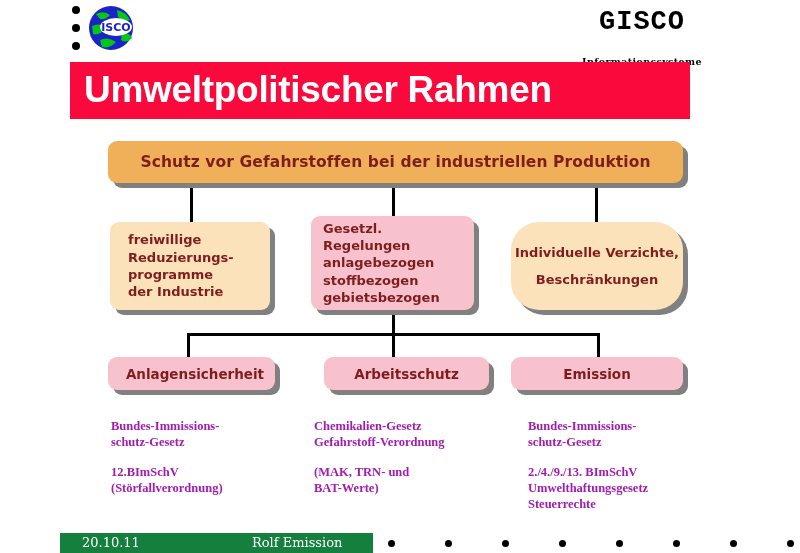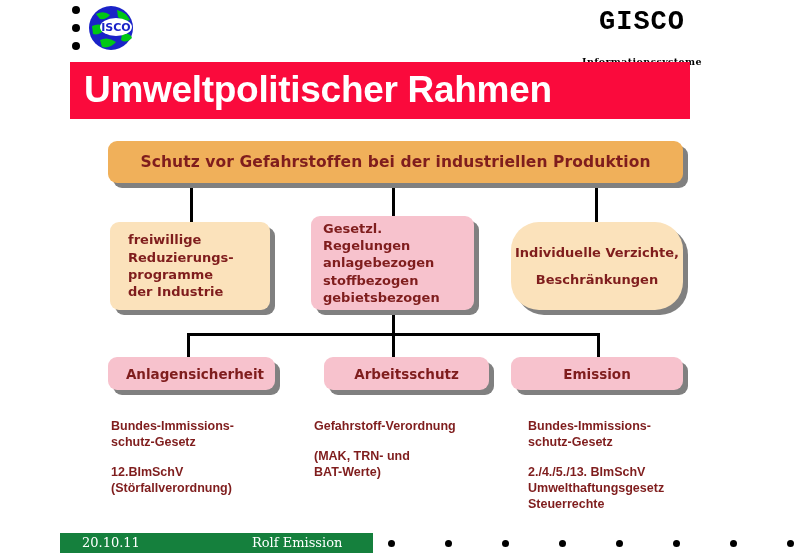--- a/index.html
+++ b/index.html
@@ -161,22 +161,22 @@
   .conn {
     position: absolute;
     background: #000000;
   }
   .conn-v { width: 3px; }
   .conn-h { height: 3px; }
 
   
   .legend-col {
     position: absolute;
-    color: #7f1d1d;
-    font-family: Liberation Sans, sans-serif;
+    color: #a21caf;
+    font-family: Liberation Serif, serif;
     font-weight: 700;
     font-size: 12.5px;
     line-height: 1.28;
   }
   .legend-col .gap { height: 14px; }
   #legend-col-1 { left: 111px; top: 418px; width: 195px; }
   #legend-col-2 { left: 314px; top: 418px; width: 200px; }
   #legend-col-3 { left: 528px; top: 418px; width: 210px; }
 
   
@@ -298,31 +298,32 @@
 
 <div class="legend-col" id="legend-col-1">
   <div>Bundes-Immissions-</div>
   <div>schutz-Gesetz</div>
   <div class="gap"></div>
   <div>12.BImSchV</div>
   <div>(Störfallverordnung)</div>
 </div>
 
 <div class="legend-col" id="legend-col-2">
+  <div>Chemikalien-Gesetz</div>
   <div>Gefahrstoff-Verordnung</div>
   <div class="gap"></div>
   <div>(MAK, TRN- und</div>
   <div>BAT-Werte)</div>
 </div>
 
 <div class="legend-col" id="legend-col-3">
   <div>Bundes-Immissions-</div>
   <div>schutz-Gesetz</div>
   <div class="gap"></div>
-  <div>2./4./5./13. BImSchV</div>
+  <div>2./4./9./13. BImSchV</div>
   <div>Umwelthaftungsgesetz</div>
   <div>Steuerrechte</div>
 </div>
 
 <div id="footer-bar">
   <span id="footer-date">20.10.11</span>
   <span id="footer-author">Rolf Emission</span>
 </div>
 <div id="footer-dots">
   <i></i>

